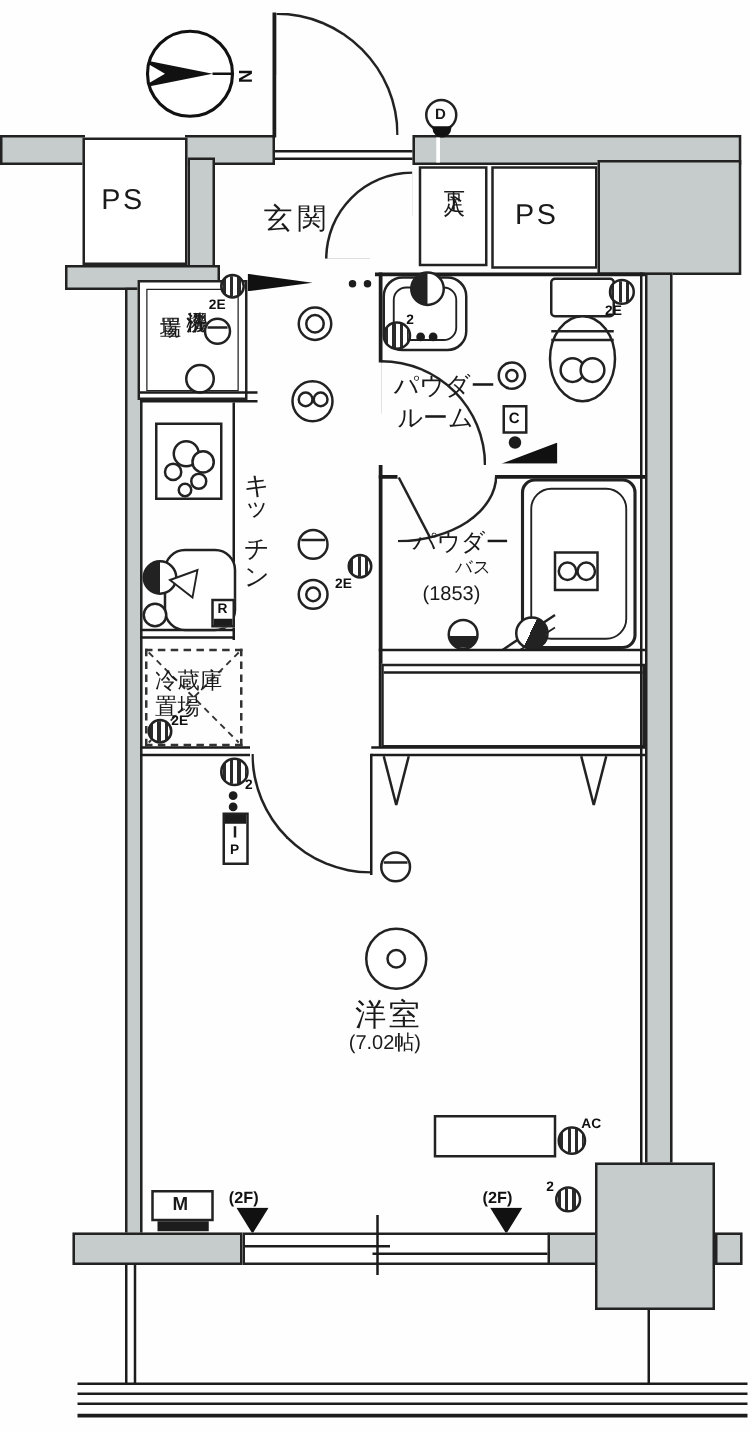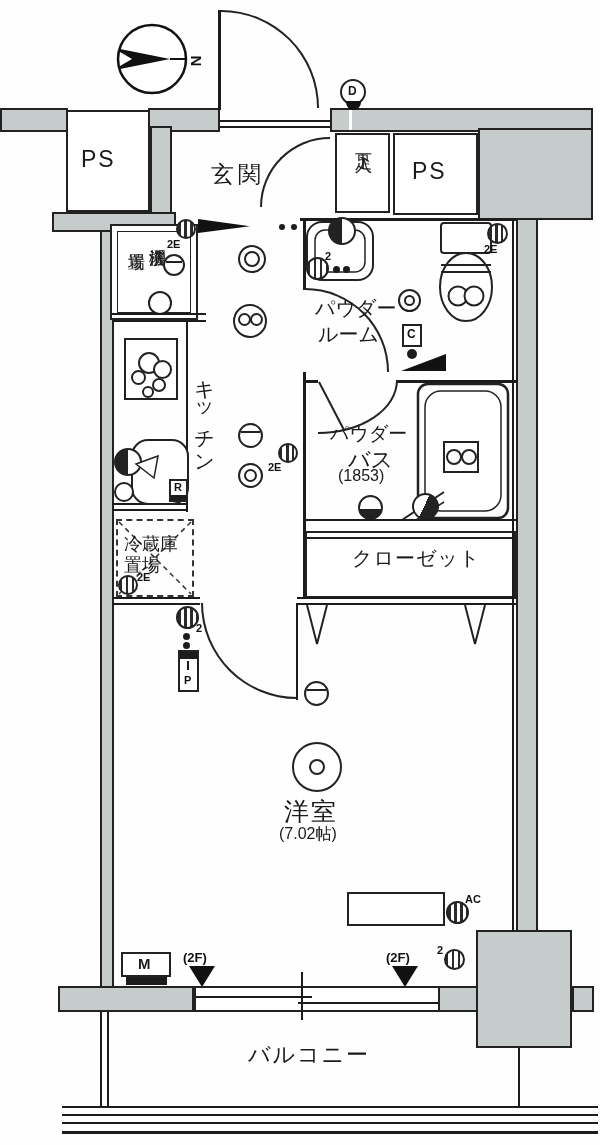--- a/index.html
+++ b/index.html
@@ -162,40 +162,39 @@
   <div class="dot" style="left:407px;top:349px;width:10px;height:10px"></div>
   <div class="tri-shelf" style="left:401px;top:354px;width:45px;height:17px"></div>
 
   <div class="line" style="left:303px;top:380px;width:15px;height:3px"></div>
   <div class="line" style="left:396px;top:380px;width:120px;height:3px"></div>
   <div class="arc arc-br" style="left:318px;top:380px;width:80px;height:54px"></div>
   <svg style="left:316px;top:380px" width="32" height="54" viewBox="0 0 32 54">
     <line x1="3" y1="2" x2="28" y2="50" stroke="#222" stroke-width="2"></line>
   </svg>
   <span class="lbl" style="left:330px;top:421px;font-size:19px">パウダー</span>
-  <span class="lbl" style="left:348px;top:445px;font-size:22px">バス</span>
+  <span class="lbl" style="left:364px;top:445px;font-size:14px">バス</span>
   <span class="lbl" style="left:338px;top:467px;font-size:16px">(1853)</span>
   <svg style="left:414px;top:378px" width="98" height="144" viewBox="0 0 98 144">
     <rect x="4" y="6" width="90" height="134" rx="10" fill="#fff" stroke="#222" stroke-width="2.5"></rect>
     <rect x="11" y="13" width="76" height="120" rx="16" fill="none" stroke="#222" stroke-width="1.5"></rect>
     <rect x="30" y="64" width="34" height="30" fill="#fff" stroke="#222" stroke-width="2"></rect>
     <circle cx="40" cy="79" r="7" fill="#fff" stroke="#222" stroke-width="2"></circle>
     <circle cx="55" cy="79" r="7" fill="#fff" stroke="#222" stroke-width="2"></circle>
   </svg>
   <svg style="left:400px;top:490px" width="46" height="32" viewBox="0 0 46 32">
     <line x1="2" y1="30" x2="44" y2="2" stroke="#222" stroke-width="2"></line>
     <line x1="16" y1="30" x2="44" y2="12" stroke="#222" stroke-width="1.5"></line>
   </svg>
   <div class="circle halfbot" style="left:358px;top:495px;width:25px;height:25px"></div>
   <div class="circle halfdiag" style="left:412px;top:493px;width:27px;height:27px"></div>
   <div class="line" style="left:303px;top:519px;width:213px;height:2px"></div>
 
   <div class="box" style="left:305px;top:531px;width:211px;height:67px"></div>
   <div class="line" style="left:307px;top:537px;width:207px;height:2px"></div>
-  <span class="lbl" style="left:352px;top:545px;font-size:20px;letter-spacing:1px">クローゼット</span>
   <svg style="left:306px;top:604px" width="22" height="42" viewBox="0 0 22 42">
     <polyline points="1,1 11,40 21,1" fill="none" stroke="#222" stroke-width="2"></polyline>
   </svg>
   <svg style="left:464px;top:604px" width="22" height="42" viewBox="0 0 22 42">
     <polyline points="1,1 11,40 21,1" fill="none" stroke="#222" stroke-width="2"></polyline>
   </svg>
 
   <div class="line" style="left:112px;top:597px;width:88px;height:2px"></div>
   <div class="line" style="left:112px;top:603px;width:88px;height:2px"></div>
   <div class="line" style="left:297px;top:597px;width:219px;height:2px"></div>
@@ -232,19 +231,18 @@
   <div class="tri-dn" style="left:392px;top:966px;width:26px;height:21px"></div>
 
   <div class="box" style="left:194px;top:986px;width:246px;height:26px"></div>
   <div class="line" style="left:196px;top:996px;width:116px;height:2px"></div>
   <div class="line" style="left:298px;top:1002px;width:140px;height:2px"></div>
   <div class="line" style="left:301px;top:972px;width:2px;height:48px"></div>
 
   <div class="line" style="left:100px;top:1012px;width:2px;height:96px"></div>
   <div class="line" style="left:107px;top:1012px;width:2px;height:96px"></div>
   <div class="line" style="left:518px;top:1048px;width:2px;height:60px"></div>
-  <span class="lbl" style="left:248px;top:1040px;font-size:22px;letter-spacing:2px">バルコニー</span>
   <div class="line" style="left:62px;top:1106px;width:536px;height:2px"></div>
   <div class="line" style="left:62px;top:1114px;width:536px;height:2px"></div>
   <div class="line" style="left:62px;top:1122px;width:536px;height:2px"></div>
   <div class="line" style="left:62px;top:1131px;width:536px;height:3px"></div>
 
 </div>
 
 </body></html>

